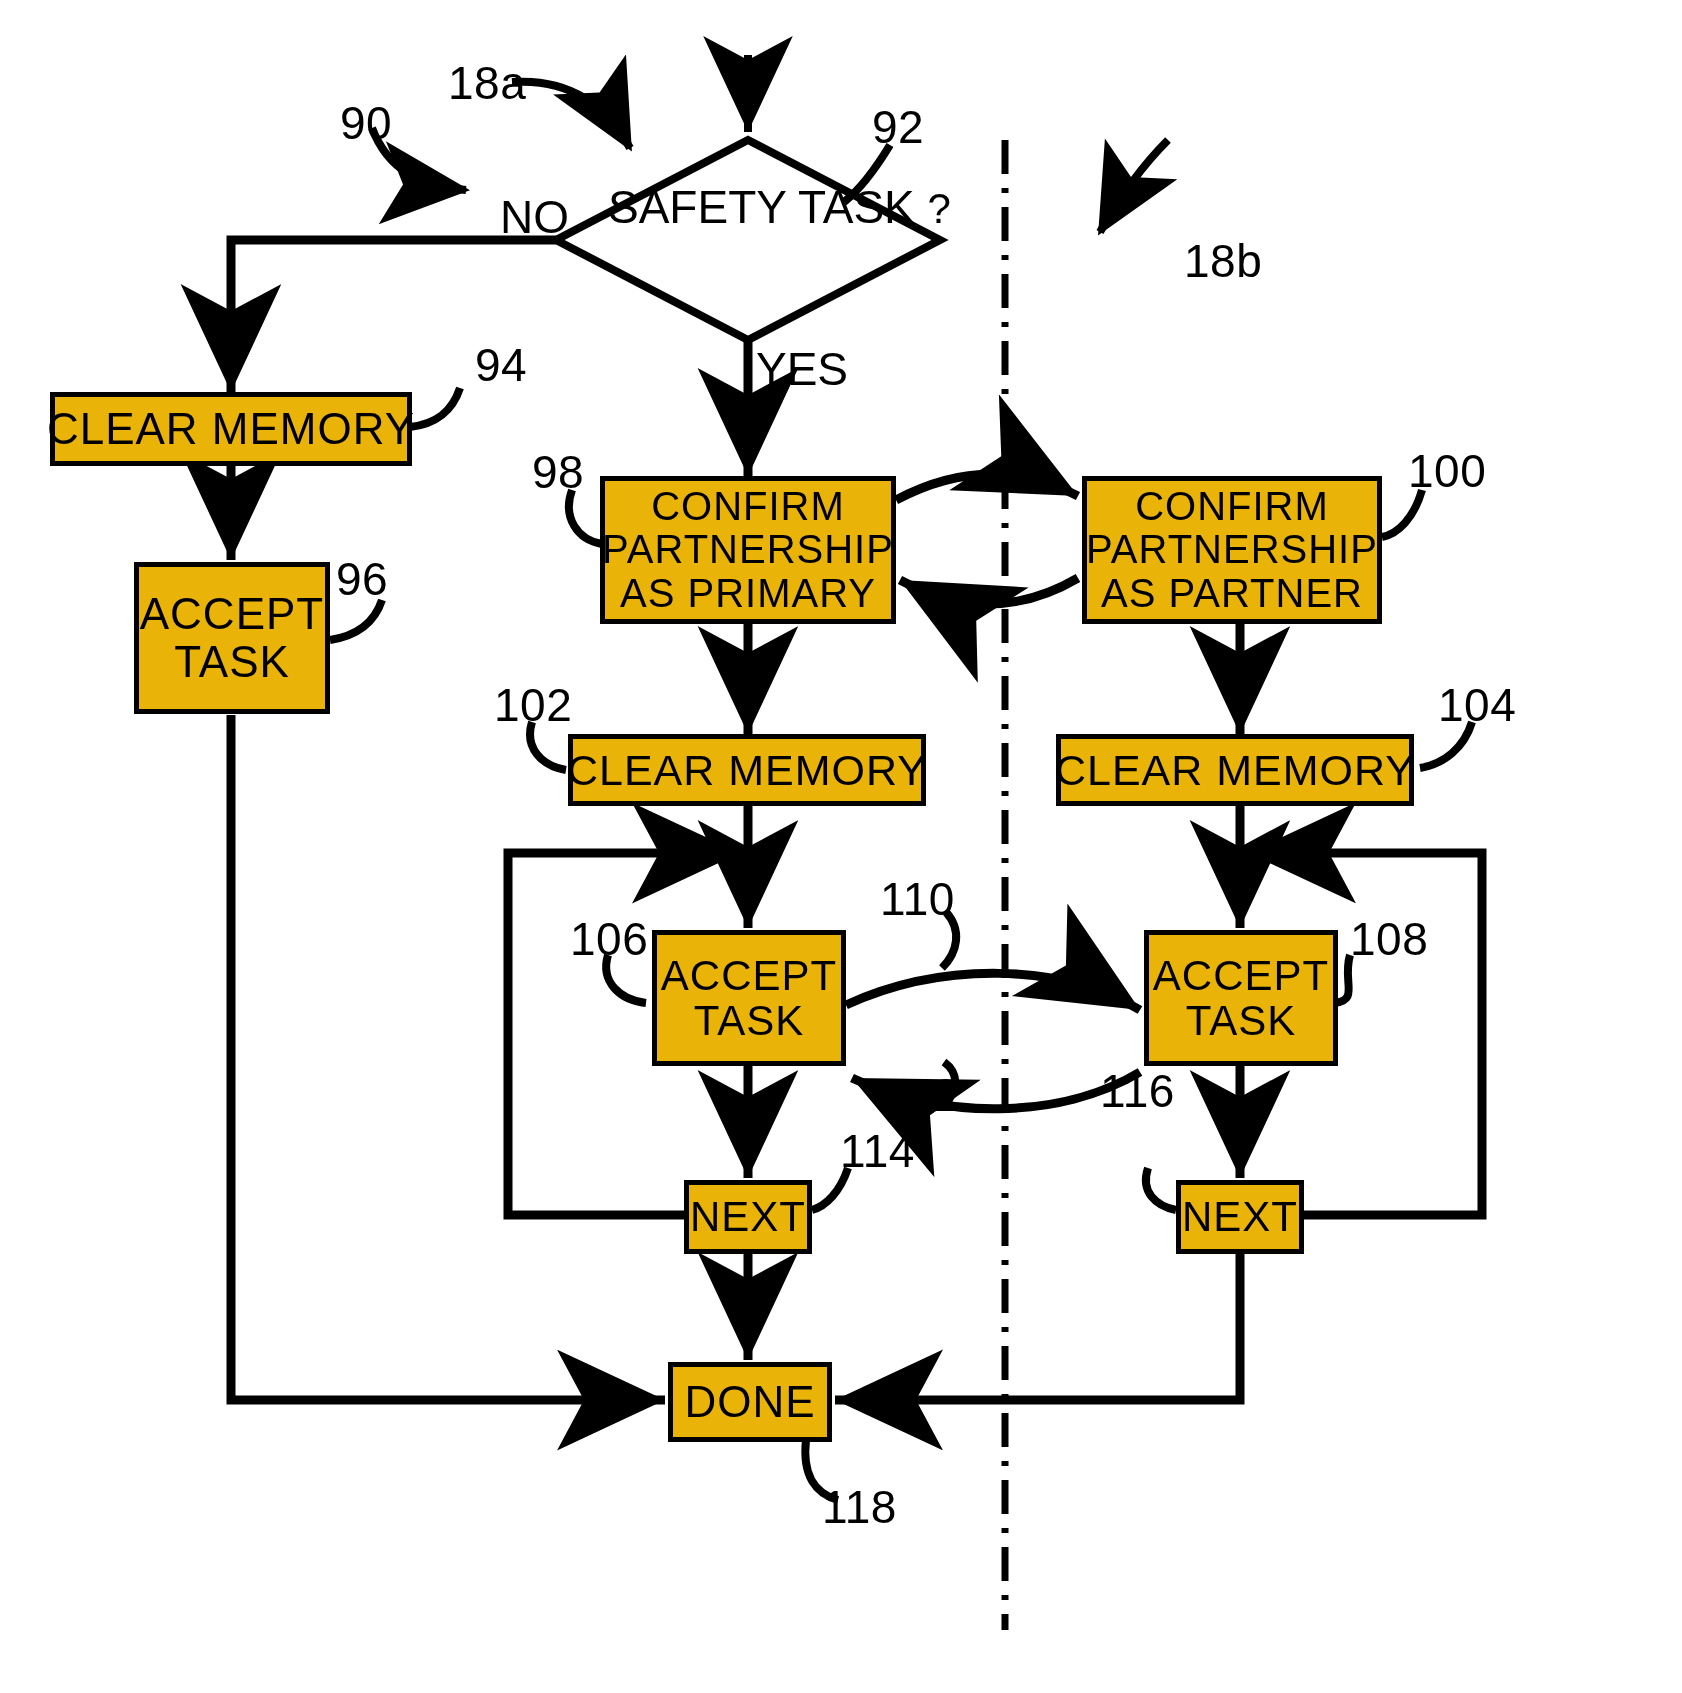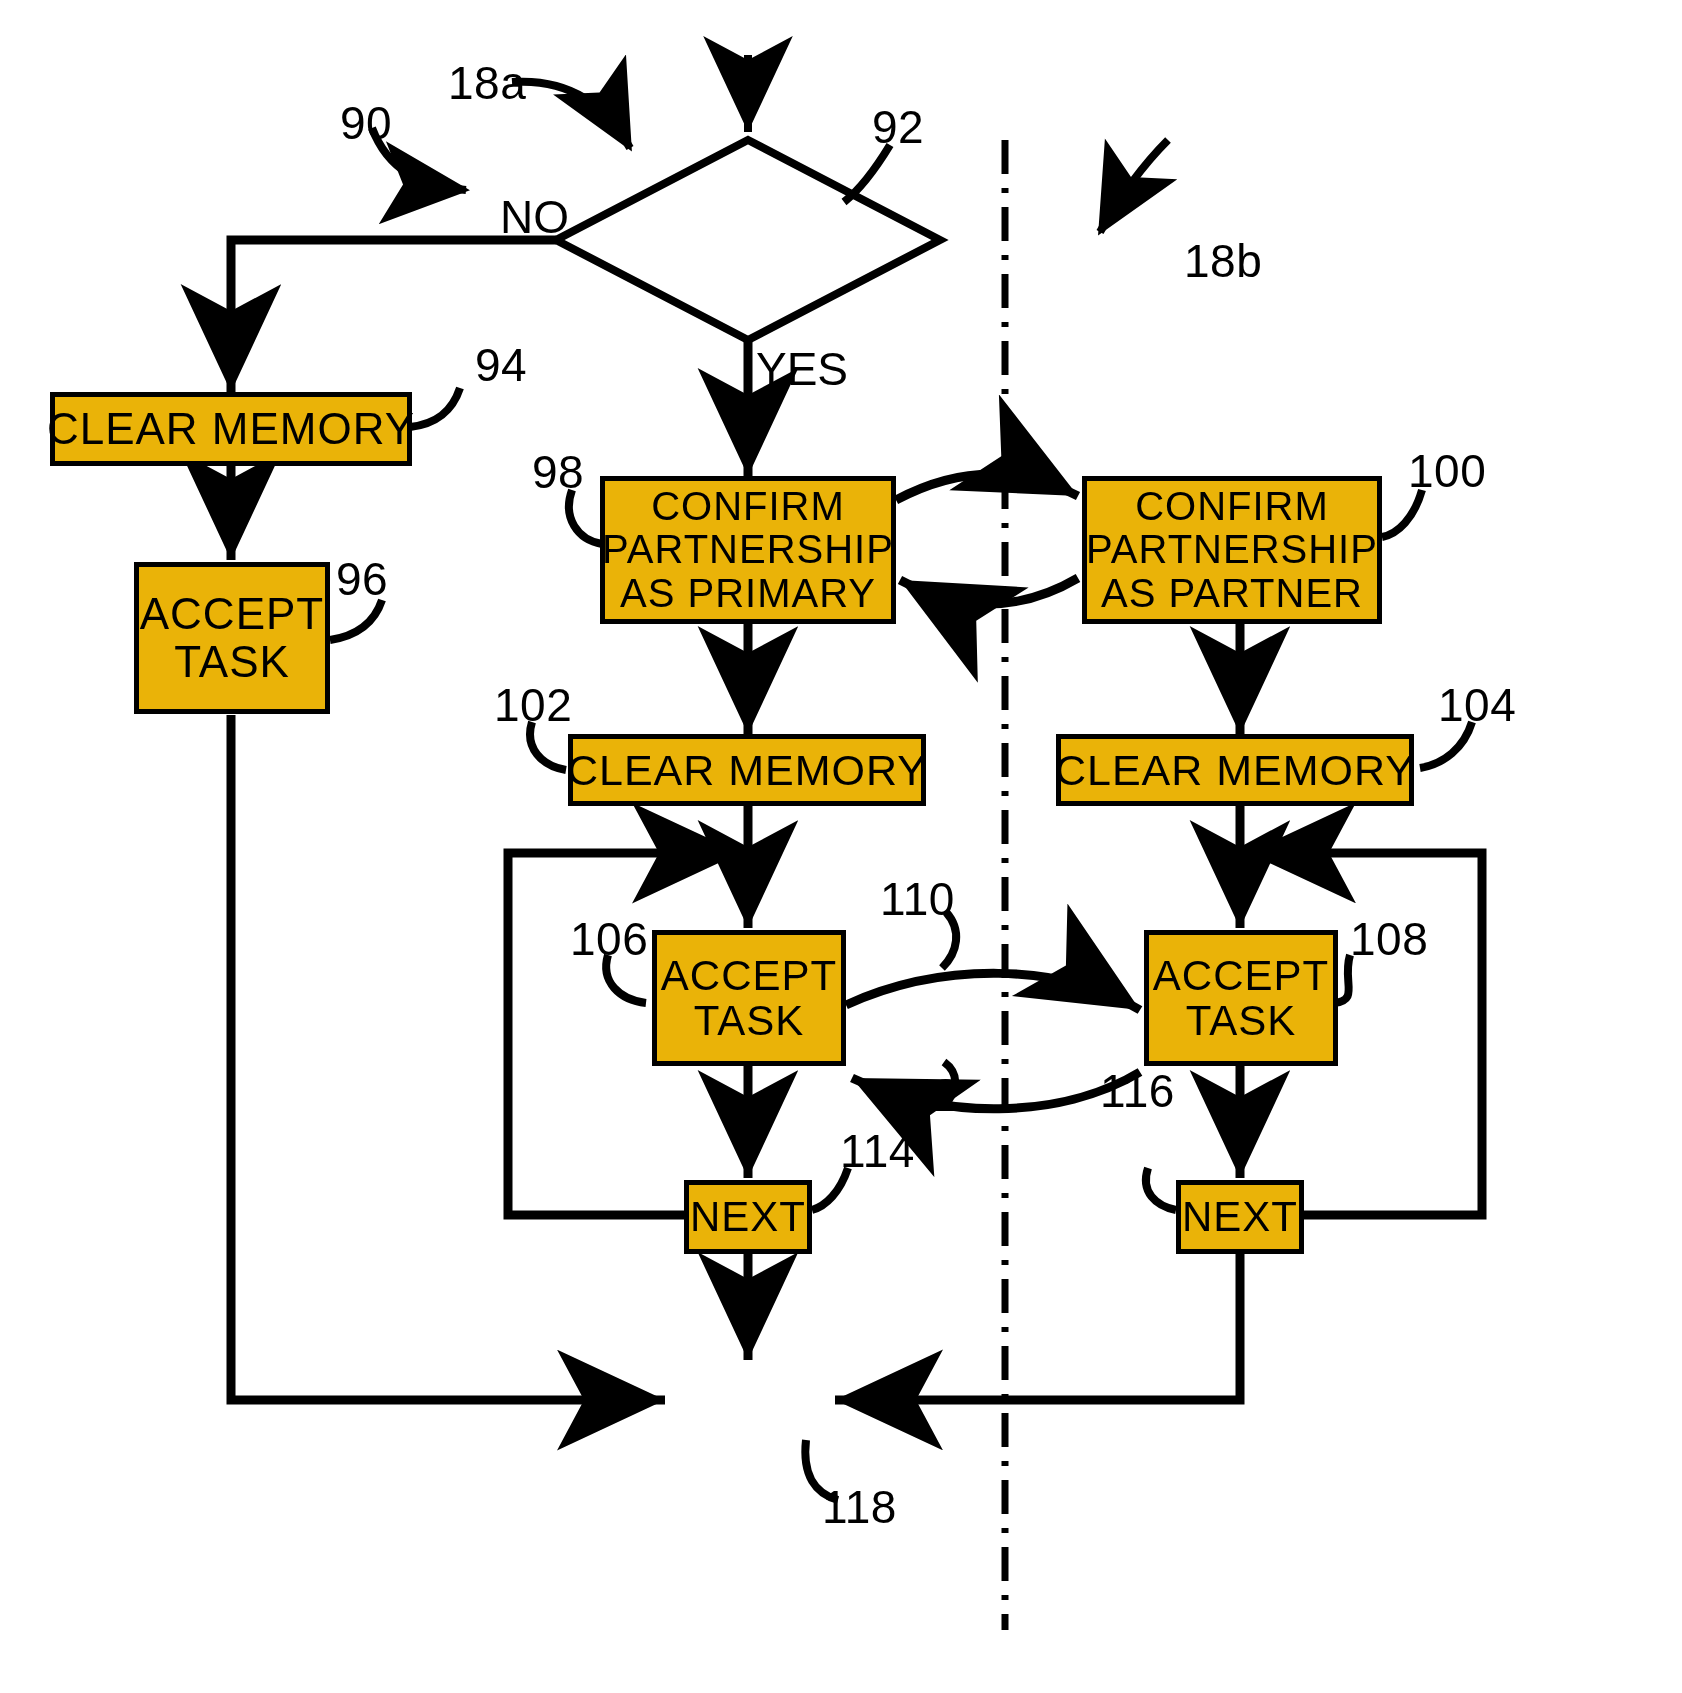--- a/index.html
+++ b/index.html
@@ -135,20 +135,25 @@
       <path d="M1350,955 C1342,982 1360,1000 1334,1003" stroke-width="8"></path>
       <path d="M946,912 C962,930 958,952 942,968" stroke-width="8"></path>
       <path d="M944,1105 C960,1090 958,1072 944,1062" stroke-width="8"></path>
       <path d="M848,1168 C840,1192 826,1206 812,1210" stroke-width="8"></path>
       <path d="M1148,1168 C1140,1192 1156,1206 1176,1210" stroke-width="8"></path>
       <path d="M806,1440 C802,1476 816,1494 838,1500" stroke-width="8"></path>
 
     </g>
   </svg>
 
+  <div class="diamondlabel" style="left:608px; top:182px; width:280px; font-size:46px;">
+    <span>SAFETY</span>
+    <span>TASK</span>
+    <span style="font-size:42px;">?</span>
+  </div>
 
   <div class="edgelabel" style="left:500px; top:190px;">NO</div>
   <div class="edgelabel" style="left:756px; top:342px;">YES</div>
 
   <div class="nodebox" style="left:50px; top:392px; width:362px; height:74px; font-size:44px;">
     <span>CLEAR  MEMORY</span>
   </div>
 
   <div class="nodebox" style="left:134px; top:562px; width:196px; height:152px; font-size:44px;">
     <span>ACCEPT</span>
@@ -186,20 +191,23 @@
   </div>
 
   <div class="nodebox" style="left:684px; top:1180px; width:128px; height:74px; font-size:42px;">
     <span>NEXT</span>
   </div>
 
   <div class="nodebox" style="left:1176px; top:1180px; width:128px; height:74px; font-size:42px;">
     <span>NEXT</span>
   </div>
 
+  <div class="nodebox" style="left:668px; top:1362px; width:164px; height:80px; font-size:44px;">
+    <span>DONE</span>
+  </div>
 
   <div class="reflabel" style="left:448px; top:56px;">18a</div>
   <div class="reflabel" style="left:340px; top:96px;">90</div>
   <div class="reflabel" style="left:872px; top:100px;">92</div>
   <div class="reflabel" style="left:1160px; top:234px;margin-left:24px;">18b</div>
   <div class="reflabel" style="left:436px; top:338px;margin-left:39px;">94</div>
   <div class="reflabel" style="left:336px; top:552px;">96</div>
   <div class="reflabel" style="left:532px; top:445px;">98</div>
   <div class="reflabel" style="left:1408px; top:444px;">100</div>
   <div class="reflabel" style="left:494px; top:678px;">102</div>

